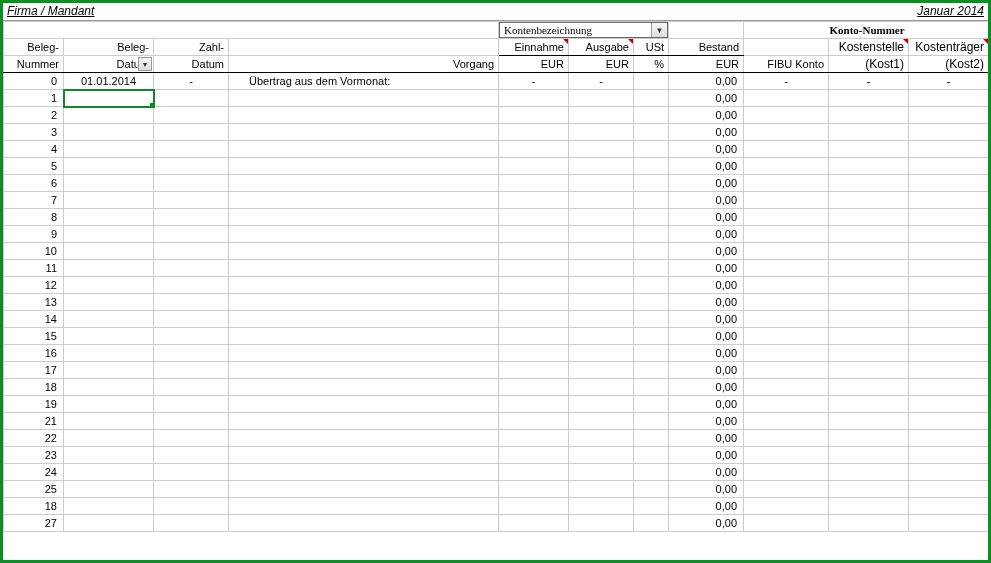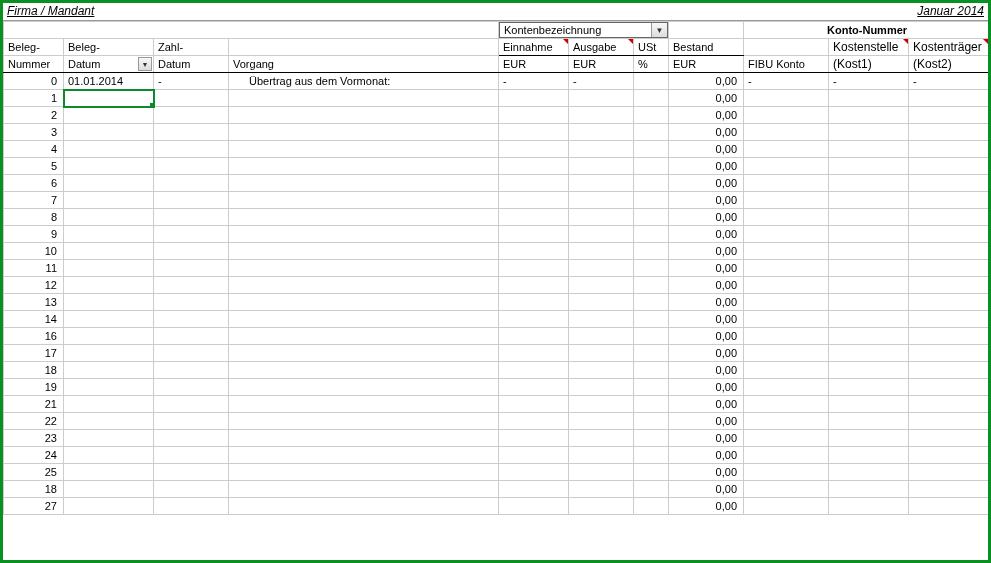--- a/index.html
+++ b/index.html
@@ -3,32 +3,32 @@
 <meta charset="utf-8">
 <style>
 * { box-sizing: border-box; margin: 0; padding: 0; }
 body { font-family: Arial, sans-serif; font-size: 11px; background: #fff; }
 .frame { border: 3px solid #0a9020; width: 991px; height: 563px; background: #fff; overflow: hidden; position: relative; }
 .topbar { display: flex; height: 18px; border-bottom: 1px solid #999; font-size: 12px; }
 .topbar .title { flex: 1; padding: 1px 4px; text-decoration: underline; font-style: italic; }
 .topbar .date { padding: 1px 4px; text-decoration: underline; font-style: italic; text-align: center; }
 table { border-collapse: collapse; width: 100%; table-layout: fixed; }
 td, th { border: 1px solid #ccc; padding: 0 4px; height: 17px; font-size: 11px; white-space: nowrap; overflow: hidden; vertical-align: middle; }
-.hdr-row1 td, .hdr-row2 td { text-align: left; position: relative; }
+.hdr-row1 td, .hdr-row2 td { text-align: right; position: relative; }
 .hdr-row1 td.bb, .hdr-row2 td.bb { border-bottom: 1.5px solid #000; }
-.label-row td { text-align: center; }
+.label-row td { text-align: center; font-family: Liberation Serif, serif; }
 .konto-label { font-weight: bold; text-align: center; padding-left: 6px; }
 .dropdown-cell { padding: 0; }
 .dropdown { display: flex; height: 100%; border: 1.5px solid #666; background: #fff; }
 .dropdown span { flex: 1; padding: 1px 4px; text-align: left; }
 .dropdown .arrow { width: 16px; border-left: 1px solid #999; background: linear-gradient(#f8f8f8,#ddd); display: flex; align-items: center; justify-content: center; font-size: 8px; color: #333; }
 .filter-btn { position: absolute; right: 1px; top: 1px; width: 14px; height: 14px; border: 1px solid #999; background: linear-gradient(#f8f8f8,#ddd); display: flex; align-items: center; justify-content: center; font-size: 7px; color: #333; }
 .row-num { text-align: right; padding-right: 6px; }
 .bestand { text-align: right; padding-right: 6px; margin-left: 35px; }
-.center { }
+.center { text-align: center; }
 .redmark::before { content: ""; position: absolute; right: 0; top: 0; width: 0; height: 0; border-top: 5px solid #c00; border-left: 5px solid transparent; }
 .sel-cell { outline: 2px solid #0a8a2a; outline-offset: -1px; position: relative; }
 .sel-cell::after { content: ""; position: absolute; right: -2px; bottom: -2px; width: 5px; height: 5px; background: #0a8a2a; }
 .small { font-size: 12px; }
 </style>
 </head>
 <body>
 
 <div class="frame">
   <div class="topbar">
@@ -284,20 +284,33 @@
           <td></td>
           <td></td>
           <td></td>
           <td></td>
           <td class="bestand">0,00</td>
           <td></td>
           <td></td>
           <td></td>
         </tr>
         <tr>
+          <td class="row-num">15</td>
+          <td></td>
+          <td></td>
+          <td></td>
+          <td></td>
+          <td></td>
+          <td></td>
+          <td class="bestand">0,00</td>
+          <td></td>
+          <td></td>
+          <td></td>
+        </tr>
+        <tr>
           <td class="row-num">16</td>
           <td></td>
           <td></td>
           <td></td>
           <td></td>
           <td></td>
           <td></td>
           <td class="bestand">0,00</td>
           <td></td>
           <td></td>

